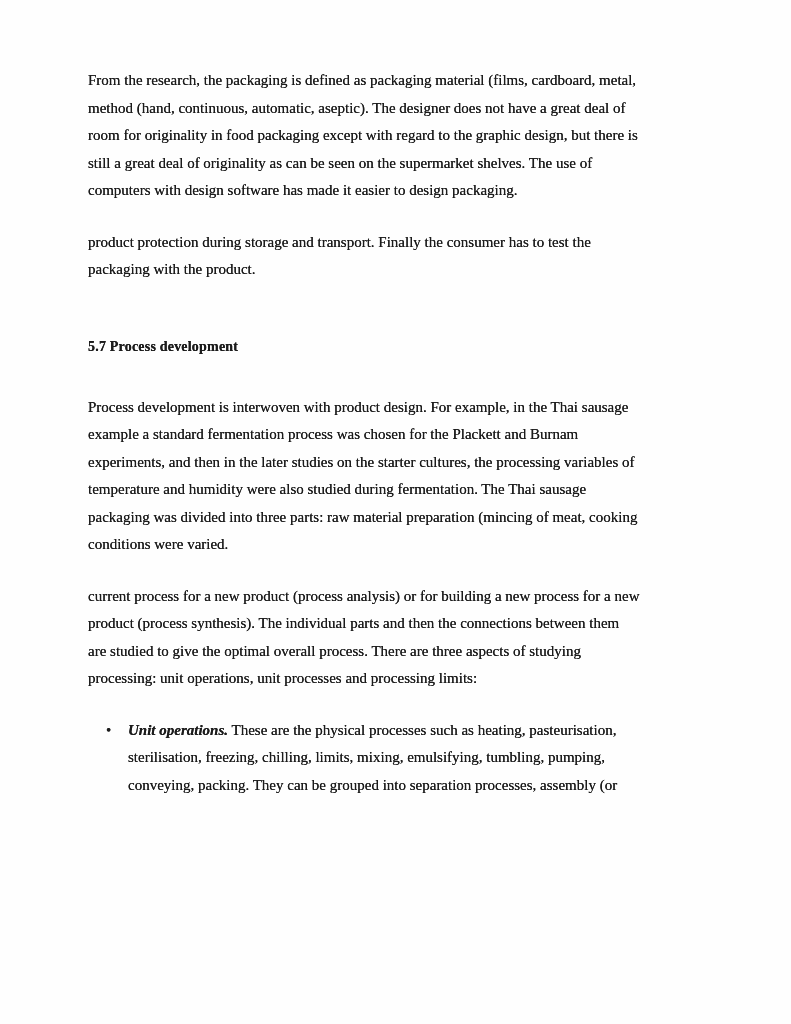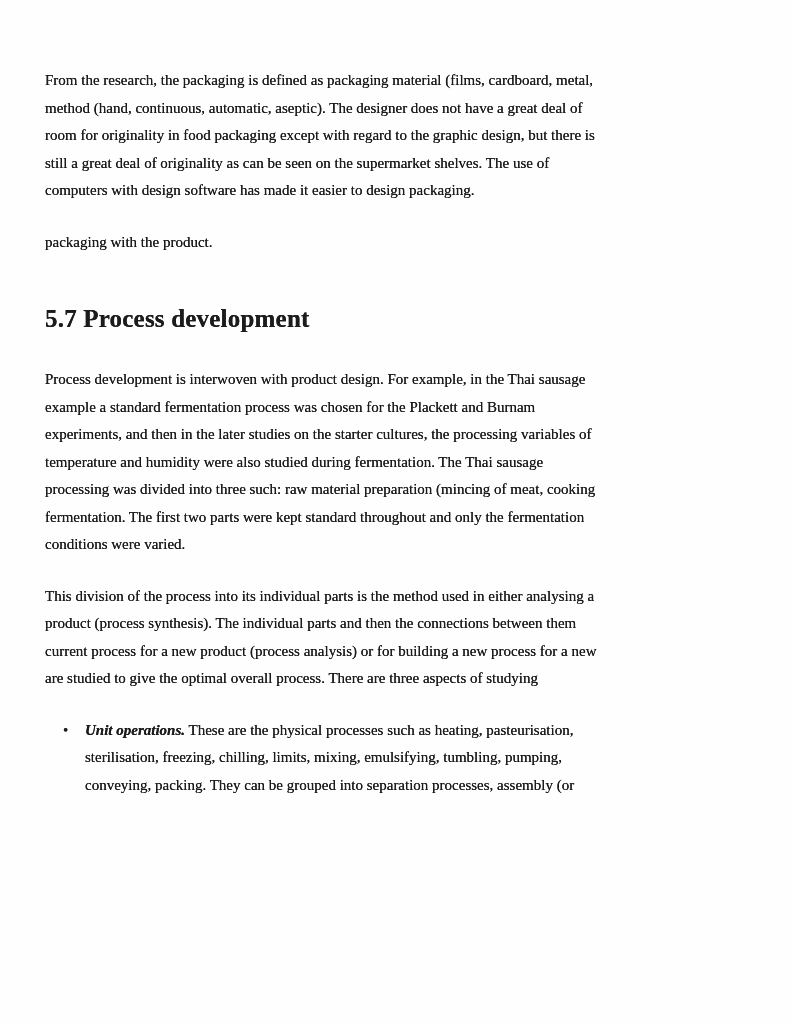--- a/index.html
+++ b/index.html
@@ -10,33 +10,33 @@
   .page {
     position: relative;
     width: 791px;
     height: 1024px;
     background: #fefefe;
     overflow: hidden;
     font-family: "Liberation Serif", "DejaVu Serif", serif;
     color: #1c1c1c;
   }
   .content {
-    padding: 67px 95px 0 45px;
+    padding: 67px 95px 0 88px;
     font-size: 15px;
     line-height: 27.5px;
     text-shadow: 0 0 0.3px currentColor; 
   }
   .para {
     margin: 0 0 24px 0;
   }
   .line {
     white-space: nowrap;
   }
   .heading {
-    font-size: 25px;
+    font-size: 14px;
     font-weight: bold;
     line-height: 30px;
     margin: 48px 0 32px 0;
     white-space: nowrap;
     letter-spacing: 0.2px;
   }
   .bullet {
     display: flex;
     margin: 0 0 24px 0;
   }
@@ -57,37 +57,37 @@
 <div class="page">
   <div class="content" id="content">
       <div class="para">
         <div class="line">From the research, the packaging is defined as packaging material (films, cardboard, metal,</div>
         <div class="line">method (hand, continuous, automatic, aseptic). The designer does not have a great deal of</div>
         <div class="line">room for originality in food packaging except with regard to the graphic design, but there is</div>
         <div class="line">still a great deal of originality as can be seen on the supermarket shelves. The use of</div>
         <div class="line">computers with design software has made it easier to design packaging.</div>
       </div>
       <div class="para">
+        <div class="line">product protection during storage and transport. Finally the consumer has to test the</div>
         <div class="line">packaging with the product.</div>
       </div>
       <div class="heading">5.7 Process development</div>
       <div class="para">
         <div class="line">Process development is interwoven with product design. For example, in the Thai sausage</div>
         <div class="line">example a standard fermentation process was chosen for the Plackett and Burnam</div>
         <div class="line">experiments, and then in the later studies on the starter cultures, the processing variables of</div>
         <div class="line">temperature and humidity were also studied during fermentation. The Thai sausage</div>
-        <div class="line">processing was divided into three such: raw material preparation (mincing of meat, cooking</div>
-        <div class="line">fermentation. The first two parts were kept standard throughout and only the fermentation</div>
+        <div class="line">packaging was divided into three parts: raw material preparation (mincing of meat, cooking</div>
         <div class="line">conditions were varied.</div>
       </div>
       <div class="para">
-        <div class="line">This division of the process into its individual parts is the method used in either analysing a</div>
+        <div class="line">current process for a new product (process analysis) or for building a new process for a new</div>
         <div class="line">product (process synthesis). The individual parts and then the connections between them</div>
-        <div class="line">current process for a new product (process analysis) or for building a new process for a new</div>
         <div class="line">are studied to give the optimal overall process. There are three aspects of studying</div>
+        <div class="line">processing: unit operations, unit processes and processing limits:</div>
       </div>
       <div class="bullet">
         <span class="bullet-marker">•</span>
         <div class="bullet-text">
           <div class="line"><span class="lead">Unit operations.</span><span> These are the physical processes such as heating, pasteurisation,</span></div>
           <div class="line">sterilisation, freezing, chilling, limits, mixing, emulsifying, tumbling, pumping,</div>
           <div class="line">conveying, packing. They can be grouped into separation processes, assembly (or</div>
         </div>
       </div>
     </div>

